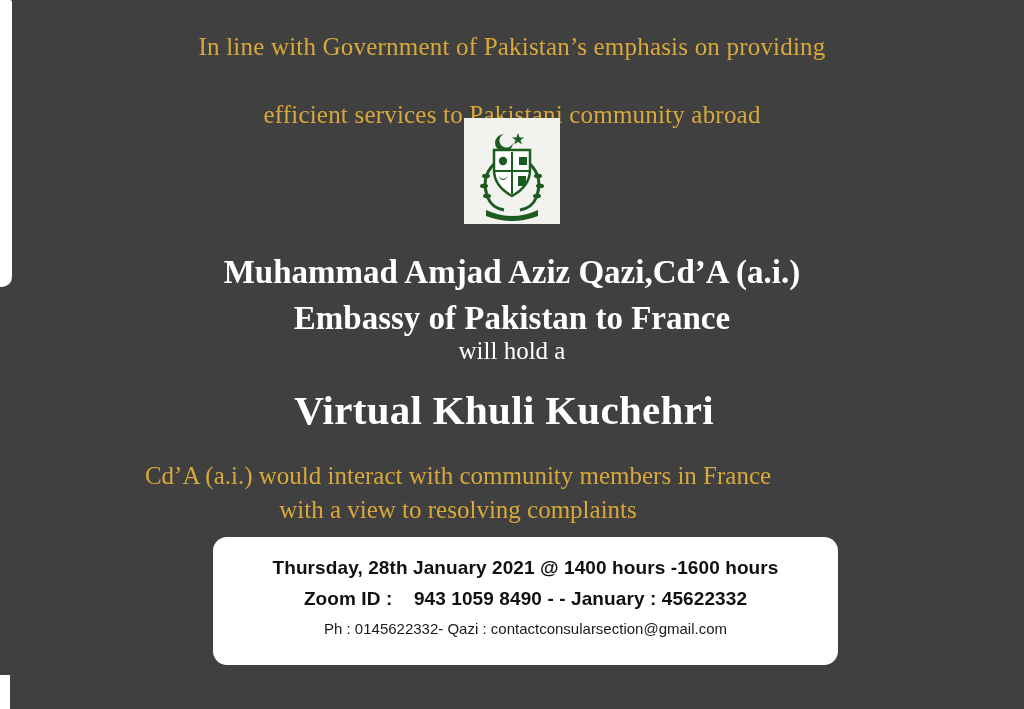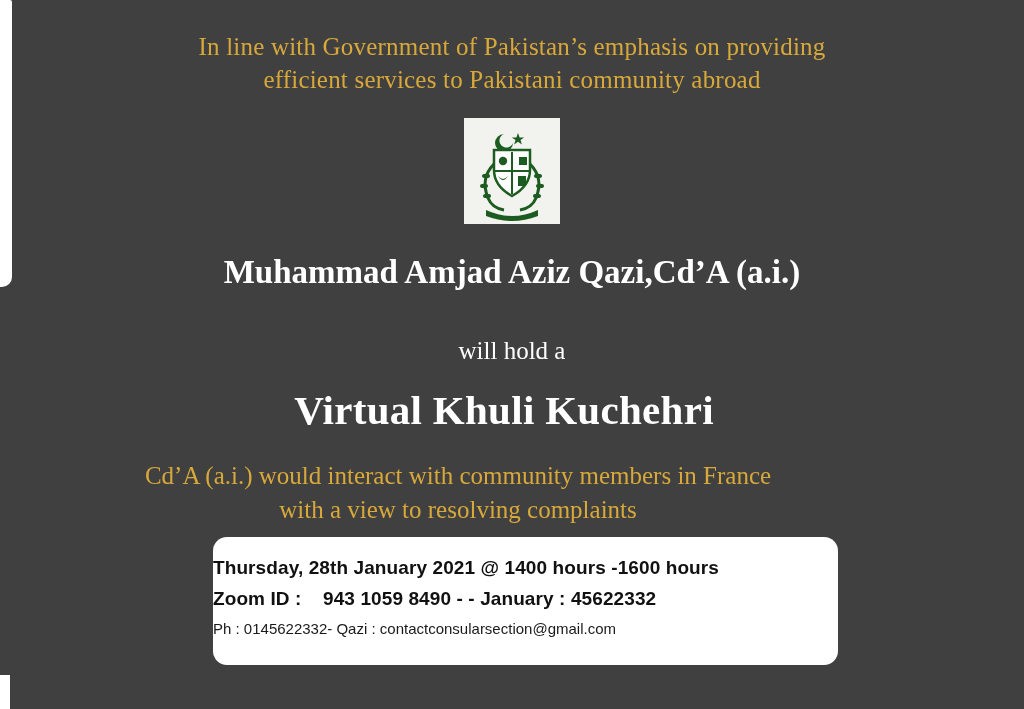--- a/index.html
+++ b/index.html
@@ -52,21 +52,21 @@
     top: 30px;
     left: 0;
     width: 1024px;
     text-align: center;
     color: #d8a93a;
     font-size: 25px;
     line-height: 1.32;
     font-family: "Liberation Serif", serif;
     letter-spacing: 0.2px;
   }
-  .headline .l2 { display: block; }
+  .headline .l2 { display: block; margin-top: 35px; }
 
   .crest-wrap {
     position: absolute;
     top: 118px;
     left: 0;
     width: 1024px;
     text-align: center;
   }
   .crest {
     display: inline-block;
@@ -131,20 +131,21 @@
     position: absolute;
     left: 213px;
     top: 537px;
     width: 625px;
     height: 128px;
     background: #ffffff;
     border-radius: 14px;
   }
   .details-inner {
     padding-top: 20px;
+    text-align: center;
     font-family: "Liberation Sans", sans-serif;
     color: #1a1a1a;
   }
   .details-line1 {
     font-size: 19px;
     font-weight: bold;
     color: #111111;
     letter-spacing: 0.1px;
   }
   .details-line2 {
@@ -201,20 +202,21 @@
           <ellipse cx="76" cy="68" rx="4" ry="2.2" fill="#1d5c20"></ellipse>
           <ellipse cx="73" cy="78" rx="4" ry="2.2" fill="#1d5c20"></ellipse>
 
           <path d="M22 92 Q48 104 74 92 L74 98 Q48 108 22 98 Z" fill="#1d5c20"></path>
         </svg>
       </div>
     </div>
 
     <div class="officer">
       <span>Muhammad Amjad Aziz Qazi,Cd’A (a.i.)</span>
+      <span class="l2">Embassy of Pakistan to France</span>
     </div>
 
     <div class="willhold">will hold a</div>
 
     <div class="title">Virtual Khuli Kuchehri</div>
 
     <div class="subtitle">
       <span>Cd’A (a.i.) would interact with community members in France</span>
       <span class="l2">with a view to resolving complaints</span>
     </div>

